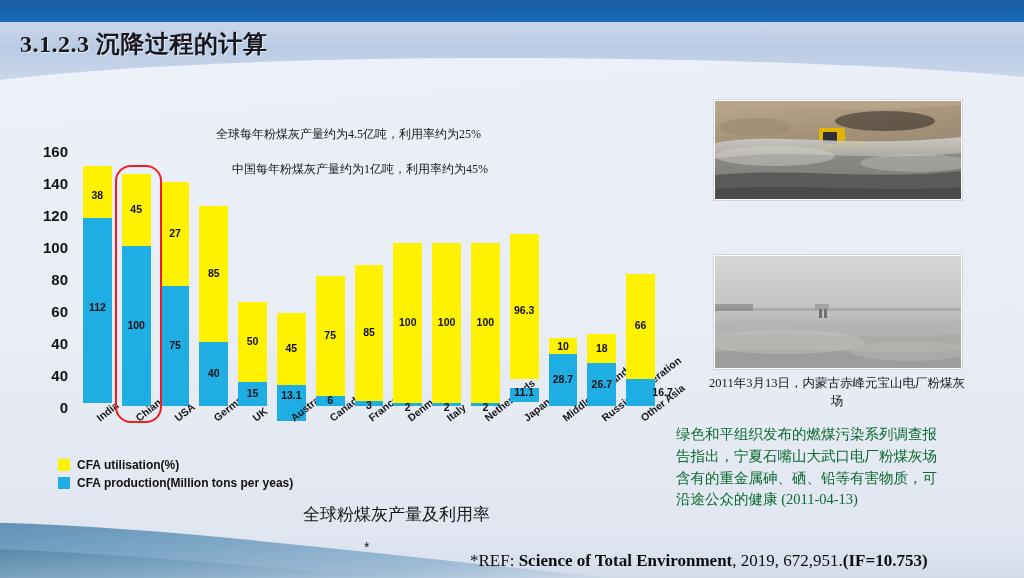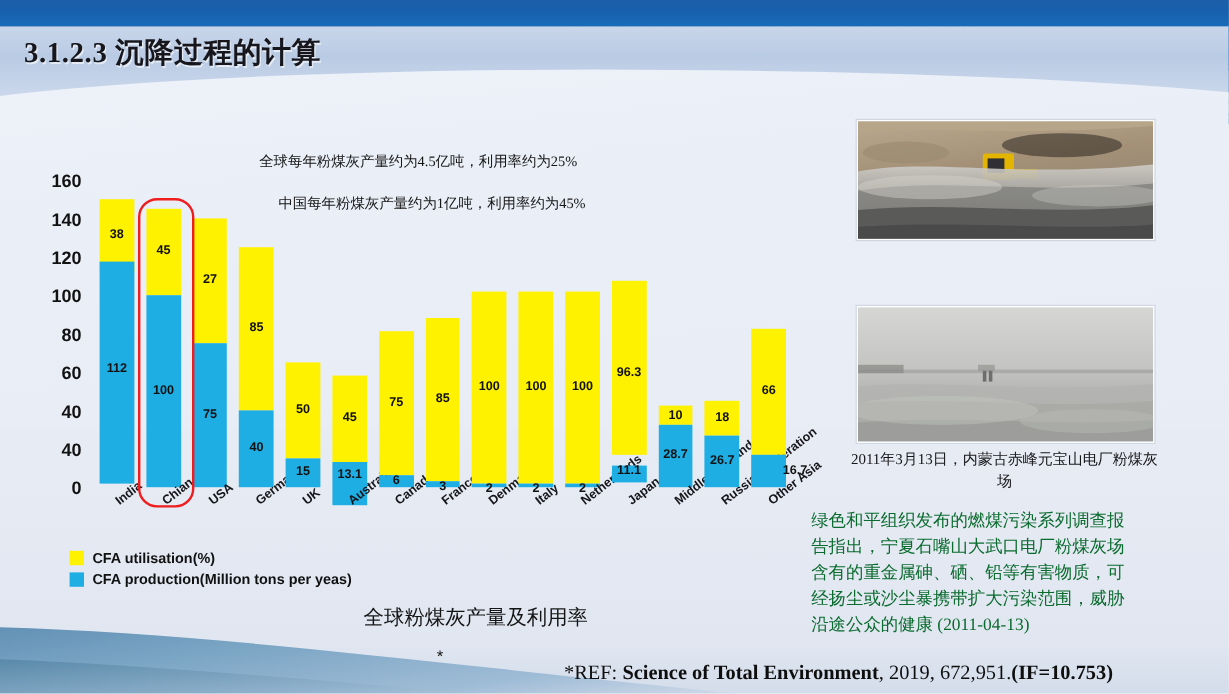--- a/index.html
+++ b/index.html
@@ -326,21 +326,20 @@
       <ellipse cx="70" cy="86" rx="80" ry="12" fill="#c6c7c4" opacity=".4"></ellipse>
       <ellipse cx="195" cy="95" rx="60" ry="10" fill="#bcbdba" opacity=".4"></ellipse>
     </svg>
   </div>
   <div class="photo-cap" style="left:706px;top:374px;width:262px;">2011年3月13日，内蒙古赤峰元宝山电厂粉煤灰场</div>
 
   <div class="green-text" style="left:676px;top:424px;width:340px;">
     <div>绿色和平组织发布的燃煤污染系列调查报</div>
     <div>告指出，宁夏石嘴山大武口电厂粉煤灰场</div>
     <div>含有的重金属砷、硒、铅等有害物质，可</div>
-    <div>经扬尘或沙尘暴携带扩大污染范围，威胁</div>
     <div>沿途公众的健康 (2011-04-13)</div>
   </div>
 
   <div class="star" style="left:364px;top:539px;">*</div>
 
   <div class="ref" style="left:470px;top:551px;">
     <span>*REF: </span><b>Science of Total Environment</b><span>, 2019, 672,951.</span><b>(IF=10.753)</b>
   </div>
 
 </div>

